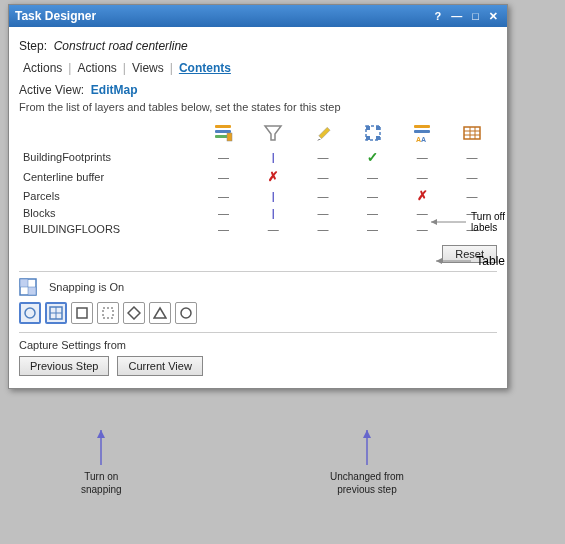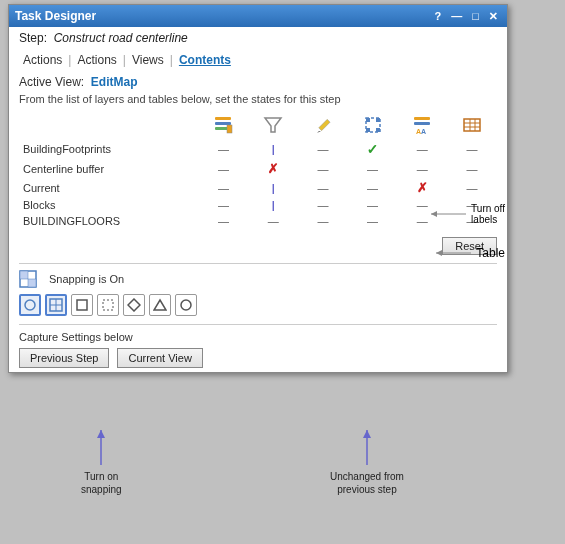--- a/index.html
+++ b/index.html
@@ -53,21 +53,21 @@
       font-size: 11px;
       color: white;
     }
 
     .title-bar-controls span {
       cursor: pointer;
       padding: 0 3px;
     }
 
     .window-body {
-      padding: 4px 10px;
+      padding: 12px 10px;
       background: white;
     }
 
     .step-label {
       font-size: 12px;
       margin-bottom: 6px;
       color: #222;
     }
 
     .step-label strong {
@@ -362,21 +362,21 @@
               <td class="layer-name">Centerline buffer</td>
               <td class="cell-value"><span class="dash">—</span></td>
               <td class="cell-value"><span class="cross-red">✗</span></td>
               <td class="cell-value"><span class="dash">—</span></td>
               <td class="cell-value"><span class="dash">—</span></td>
               <td class="cell-value"><span class="dash">—</span></td>
               <td class="cell-value"><span class="dash">—</span></td>
             </tr>
 
             <tr>
-              <td class="layer-name">Current</td>
+              <td class="layer-name">Parcels</td>
               <td class="cell-value"><span class="dash">—</span></td>
               <td class="cell-value"><span style="color:#6666cc;font-weight:bold;">|</span></td>
               <td class="cell-value"><span class="dash">—</span></td>
               <td class="cell-value"><span class="dash">—</span></td>
               <td class="cell-value"><span class="cross-red">✗</span></td>
               <td class="cell-value"><span class="dash">—</span></td>
             </tr>
 
             <tr>
               <td class="layer-name">Blocks</td>
@@ -473,21 +473,21 @@
         </button>
         <button class="snap-tool-btn">
           <svg width="14" height="14" viewBox="0 0 14 14">
             <circle cx="7" cy="7" r="5" fill="none" stroke="#555" stroke-width="1.5"></circle>
           </svg>
         </button>
       </div>
 
       <hr class="divider-line">
 
-      <div class="capture-label">Capture Settings below</div>
+      <div class="capture-label">Capture Settings from</div>
       <div class="capture-buttons">
         <button class="capture-btn">Previous Step</button>
         <button class="capture-btn">Current View</button>
       </div>
     </div>
   </div>
 
   <div style="position:absolute; bottom:48px; left:38px; display:flex; flex-direction:column; align-items:center;margin-left:43px;">
     <svg width="20" height="40">
       <line x1="10" y1="0" x2="10" y2="35" stroke="#6666cc" stroke-width="1.5"></line>

